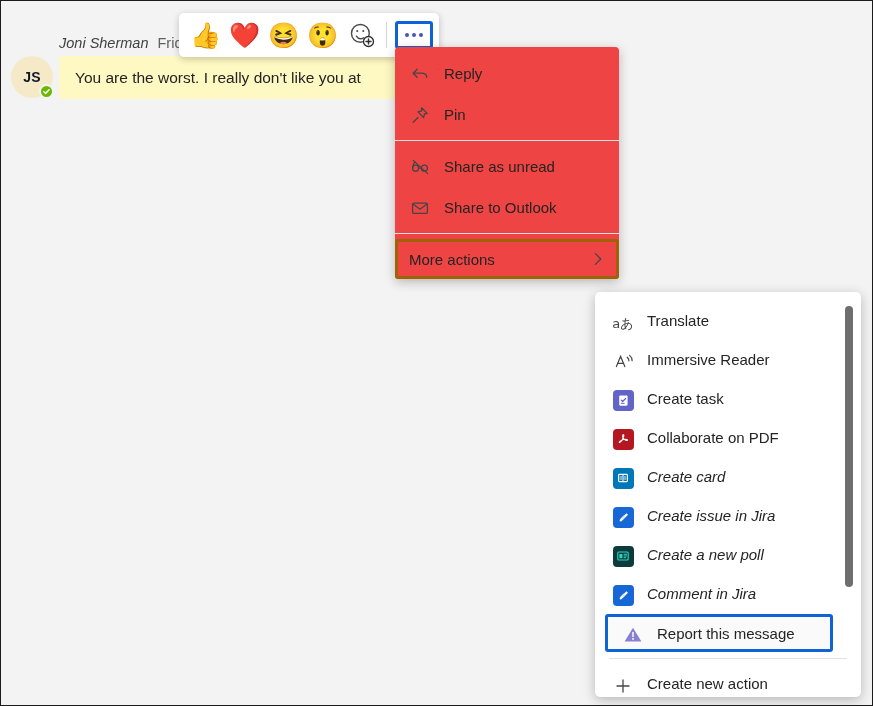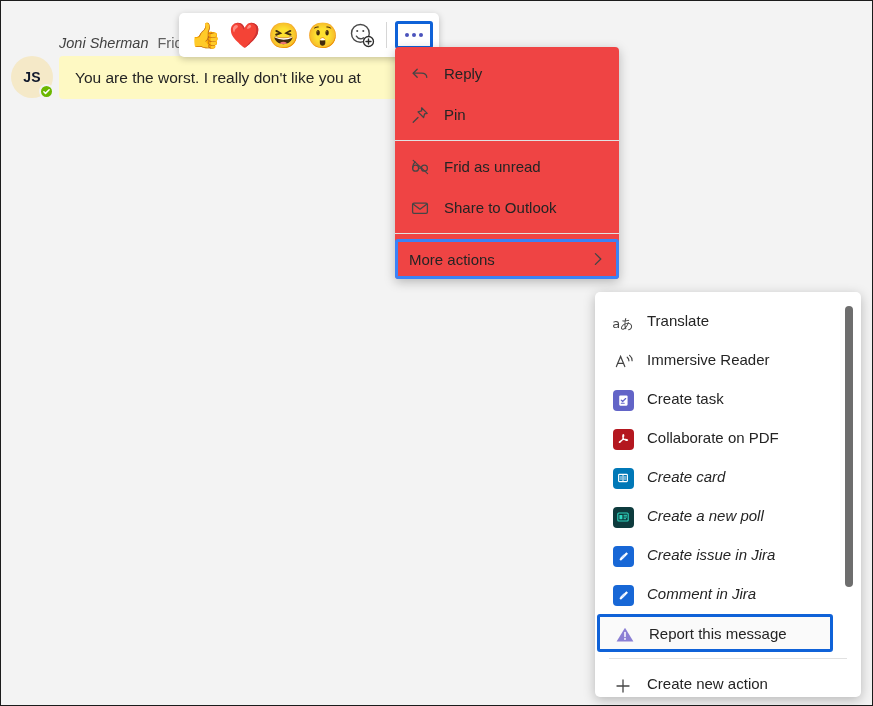--- a/index.html
+++ b/index.html
@@ -148,21 +148,21 @@
     flex: 0 0 22px;
     display: flex; align-items: center; justify-content: center;
   }
   .menu-item .mi-icon svg { display:block; }
   .menu-sep {
     height: 1px;
     background: #e1e1e1;
     margin: 5px 0;
   }
   .menu-item.highlight {
-    border: 3px solid #3b82f6;
+    border: 3px solid #a16207;
     border-radius: 3px;
     height: 40px;
     padding-left: 11px;
     padding-right: 9px;
     margin: 0;
     justify-content: space-between;
   }
   .menu-item.highlight .label-wrap { display:flex; align-items:center; }
   .chevron-right svg { display:block; }
 
@@ -201,21 +201,21 @@
     border-radius: 4px;
     display: flex; align-items: center; justify-content: center;
     color: #fff;
     font-size: 11px;
     font-weight: bold;
   }
   .sub-item.highlight-report {
     border: 3px solid #0f62d8;
     border-radius: 3px;
     height: 38px;
-    margin: 1px 28px 1px 2px;
+    margin: 1px 28px 1px 10px;
     padding-left: 13px;
     background: #fafafa;
   }
   .sub-sep {
     height: 1px;
     background: #e1e1e1;
     margin: 6px 14px 5px 14px;
   }
   .scrollbar-track {
     position: absolute;
@@ -309,21 +309,21 @@
   <div class="menu-item">
     <span class="mi-icon">
       <svg width="21" height="21" viewBox="0 0 21 21" fill="none" stroke="#454545" stroke-width="1.25" stroke-linecap="round">
         <circle cx="5.6" cy="12.2" r="3"></circle>
           <circle cx="14.4" cy="12.2" r="3"></circle>
         <path d="M8.6 12.2h2.8"></path>
           <path d="M2.6 12.2c0-2.6 1-5 2.4-6.2"></path>
         <path d="M3.2 4.4 17.6 17.6" stroke-width="1.25"></path>
       </svg>
     </span>
-    <span>Frid as unread</span>
+    <span>Share as unread</span>
   </div>
 
   <div class="menu-item">
     <span class="mi-icon">
       <svg width="20" height="20" viewBox="0 0 20 20" fill="none" stroke="#454545" stroke-width="1.3" stroke-linejoin="round">
         <rect x="2.6" y="5.2" width="14.8" height="10.2" rx="1.4"></rect>
         <path d="m3 6 7 5.2L17 6"></path>
       </svg>
     </span>
     <span>Share to Outlook</span>
@@ -395,20 +395,33 @@
           <path d="M6 2.8v6.4" stroke="#fff" stroke-width="1"></path>
           <path d="M3 5h1.8M3 7h1.8M7.2 5H9M7.2 7H9" stroke="#fff" stroke-width=".85" stroke-linecap="round"></path>
         </svg>
       </span>
     </span>
     <span class="sub-label">Create card</span>
   </div>
 
   <div class="sub-item italic">
     <span class="sub-icon">
+      <span class="app-tile" style="background:#1767d6;">
+        <svg width="13" height="13" viewBox="0 0 13 13">
+          <path d="M9.4 2.2 4 7.6l1.6 1.6 5.4-5.4z" fill="#fff"></path>
+          <path d="M6.6 4.6 3.2 8l1.5 1.5 3.4-3.4z" fill="#dbe9ff"></path>
+          <path d="M4.4 7.2 2.4 9.2l1.5 1.5 2-2z" fill="#fff"></path>
+        </svg>
+      </span>
+    </span>
+    <span class="sub-label">Create issue in Jira</span>
+  </div>
+
+  <div class="sub-item italic">
+    <span class="sub-icon">
       <span class="app-tile" style="background:#0d3b3d;">
         <svg width="14" height="14" viewBox="0 0 14 14">
           <rect x="1.8" y="3" width="10.4" height="8" rx="1" fill="none" stroke="#2fd6c0" stroke-width="1.1"></rect>
           <rect x="3.4" y="5" width="3" height="4.2" rx=".5" fill="#2fd6c0"></rect>
           <path d="M8 5.3h2.6M8 7h2.6M8 8.7h1.6" stroke="#2fd6c0" stroke-width="1" stroke-linecap="round"></path>
         </svg>
       </span>
     </span>
     <span class="sub-label">Create a new poll</span>
   </div>
@@ -416,33 +429,20 @@
   <div class="sub-item italic">
     <span class="sub-icon">
       <span class="app-tile" style="background:#1767d6;">
         <svg width="13" height="13" viewBox="0 0 13 13">
           <path d="M9.4 2.2 4 7.6l1.6 1.6 5.4-5.4z" fill="#fff"></path>
           <path d="M6.6 4.6 3.2 8l1.5 1.5 3.4-3.4z" fill="#dbe9ff"></path>
           <path d="M4.4 7.2 2.4 9.2l1.5 1.5 2-2z" fill="#fff"></path>
         </svg>
       </span>
     </span>
-    <span class="sub-label">Create issue in Jira</span>
-  </div>
-
-  <div class="sub-item italic">
-    <span class="sub-icon">
-      <span class="app-tile" style="background:#1767d6;">
-        <svg width="13" height="13" viewBox="0 0 13 13">
-          <path d="M9.4 2.2 4 7.6l1.6 1.6 5.4-5.4z" fill="#fff"></path>
-          <path d="M6.6 4.6 3.2 8l1.5 1.5 3.4-3.4z" fill="#dbe9ff"></path>
-          <path d="M4.4 7.2 2.4 9.2l1.5 1.5 2-2z" fill="#fff"></path>
-        </svg>
-      </span>
-    </span>
     <span class="sub-label">Comment in Jira</span>
   </div>
 
   <div class="sub-item highlight-report">
     <span class="sub-icon">
       <svg width="20" height="20" viewBox="0 0 20 20">
         <path d="M10 2.8 18.4 16.6H1.6z" fill="#8b7fd4"></path>
         <path d="M10 7.4v4.1" stroke="#fff" stroke-width="1.5" stroke-linecap="round"></path>
         <circle cx="10" cy="13.9" r=".95" fill="#fff"></circle>
       </svg>

